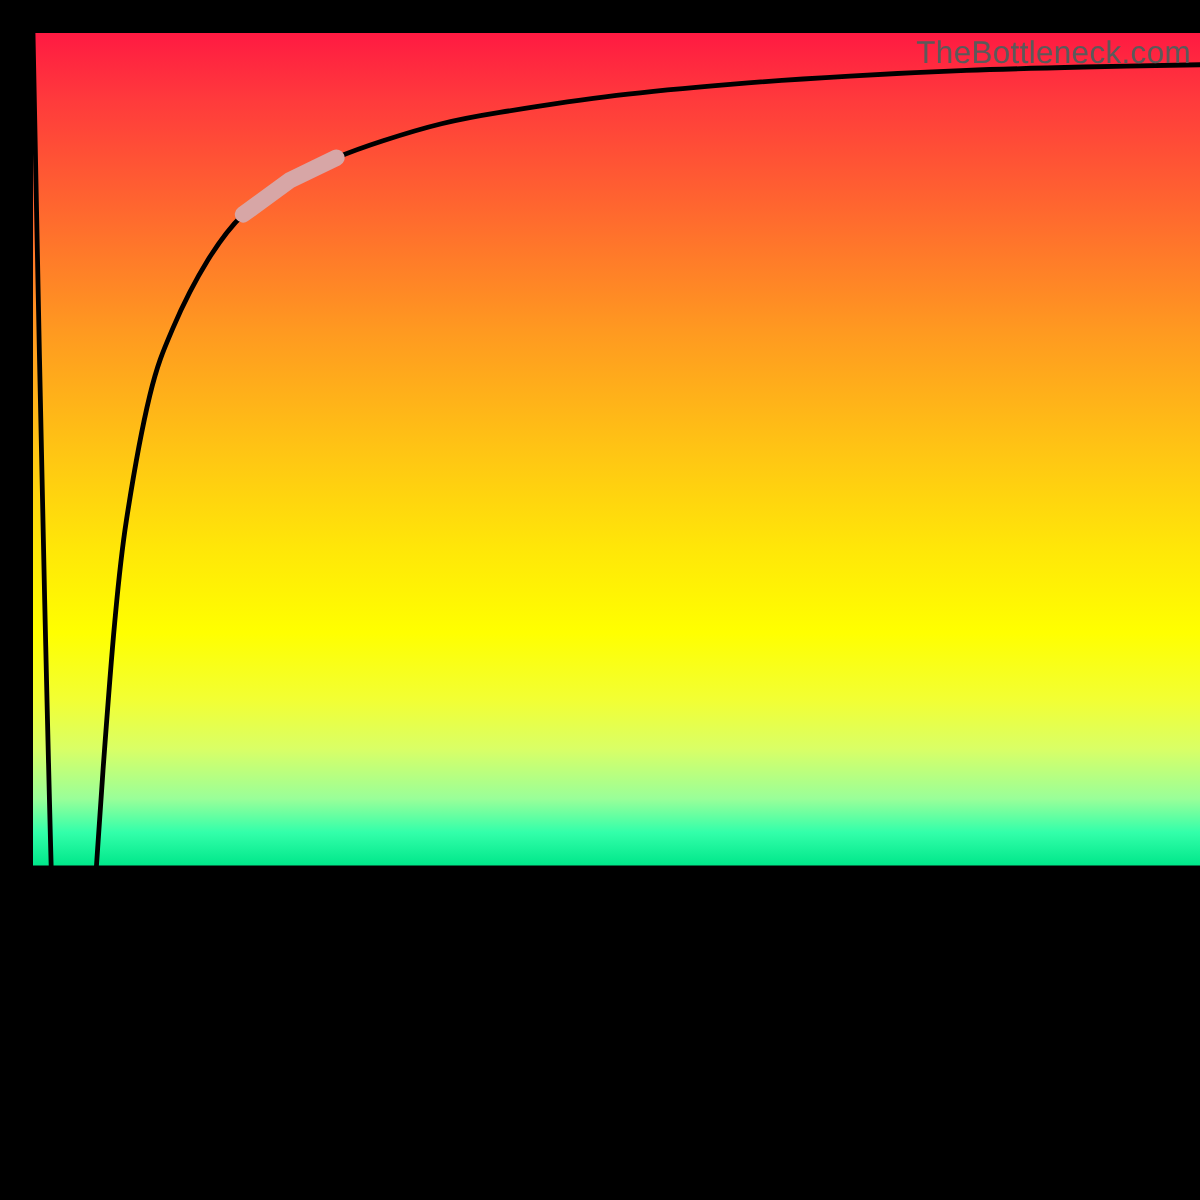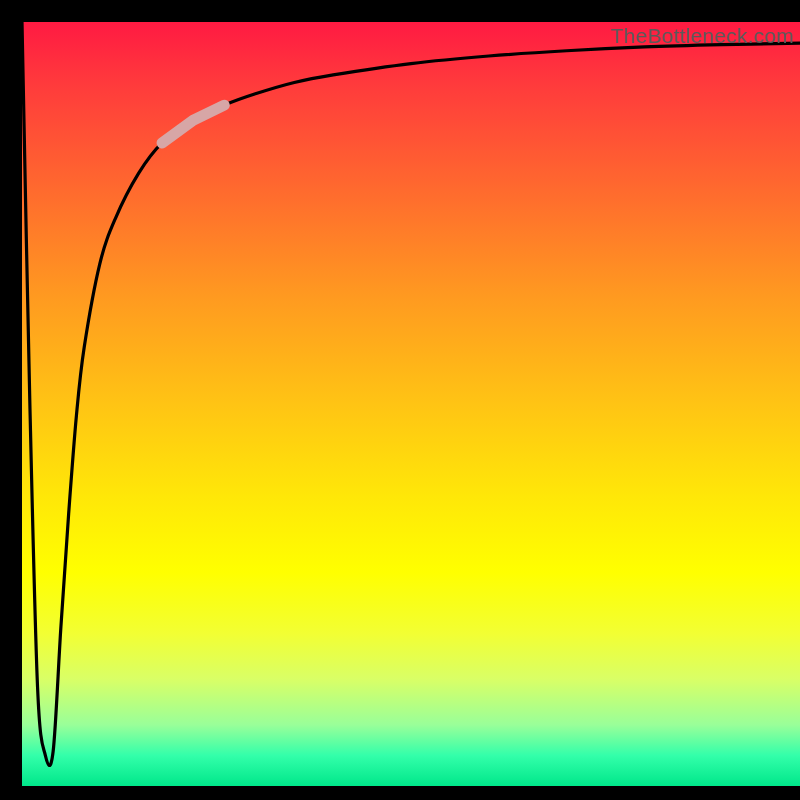--- a/index.html
+++ b/index.html
@@ -15,21 +15,21 @@
     position: relative;
     width: 800px;
     height: 800px;
     background: #000;
   }
   .plot-area {
     position: absolute;
     left: 22px;
     top: 22px;
     width: 778px;
-    height: 764px;
+    height: 555px;
     background: linear-gradient(
       to bottom,
       #ff1a42 0%,
       #ff3a3c 8%,
       #ff6a2e 22%,
       #ff9a20 36%,
       #ffc414 50%,
       #ffe708 62%,
       #ffff00 72%,
       #f2ff33 80%,

